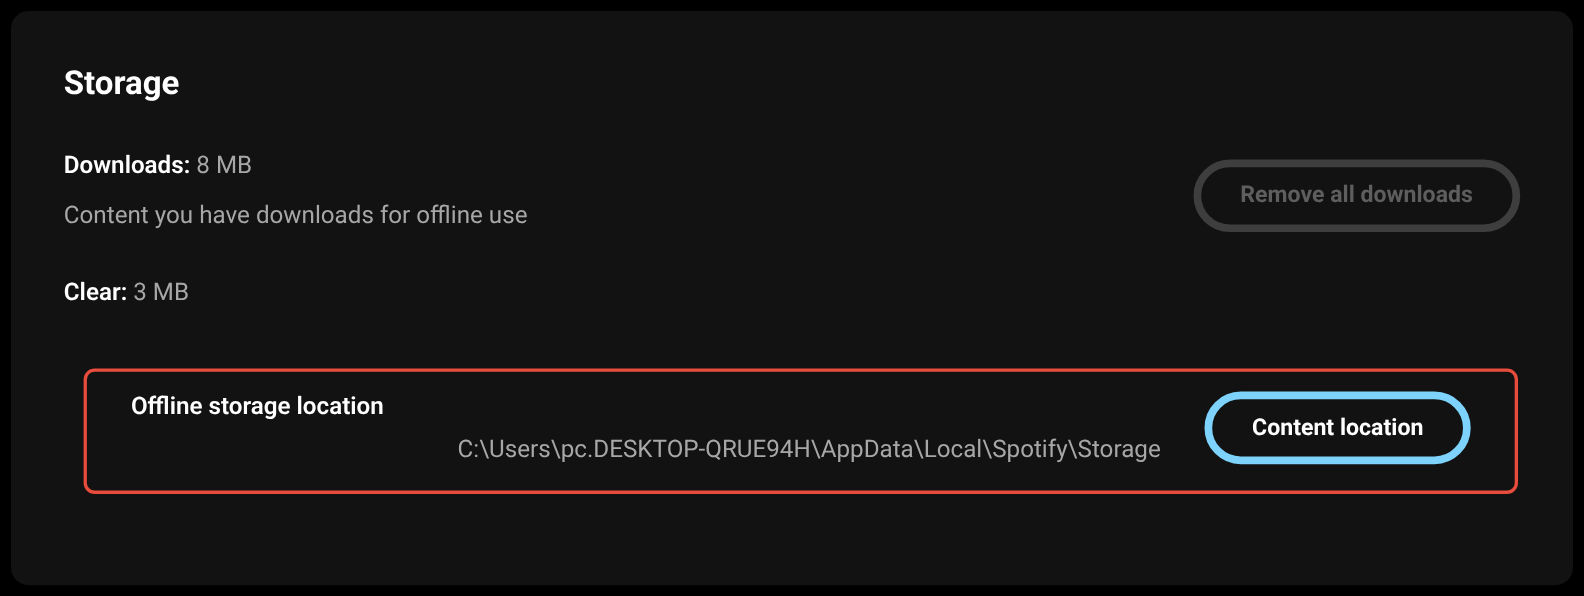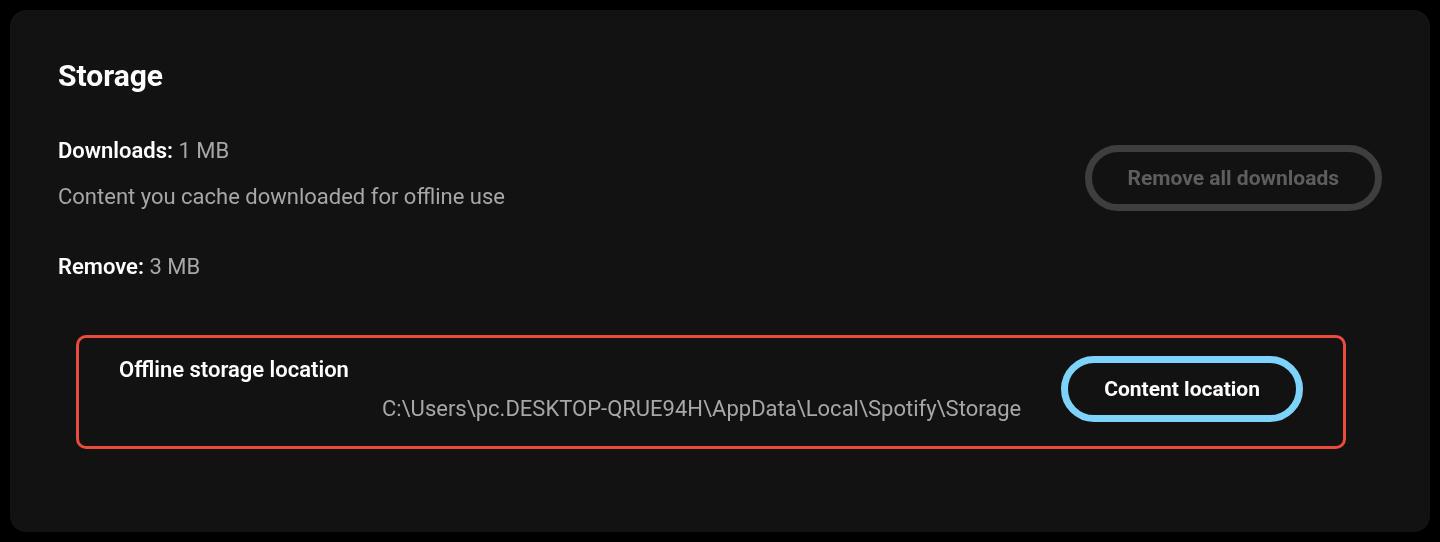--- a/index.html
+++ b/index.html
@@ -76,21 +76,21 @@
     .pill-button.disabled {
       color: #5e5e5e;
       border-color: #3e3e3e;
       cursor: not-allowed;
     }
     .highlight-box {
       border: 3px solid #e74c3c;
       border-radius: 10px;
       position: absolute;
       left: 18px;
-      right: 36px;
+      right: 2px;
       padding: 18px 40px 24px 40px;
     }
     .highlight-content {
       display: flex;
       justify-content: space-between;
       align-items: center;
     }
     .highlight-info {
       flex: 1;
       padding-right: 40px;
@@ -115,33 +115,33 @@
 </head>
 <body>
 
 <div class="container">
   <h2 class="section-title">Storage</h2>
 
   <div class="setting-row">
     <div class="setting-info">
       <div class="setting-label-line">
         <span class="setting-label">Downloads:</span>
-        <span class="setting-value">1 MB</span>
+        <span class="setting-value">8 MB</span>
       </div>
-      <div class="setting-description">Content you cache downloaded for offline use</div>
+      <div class="setting-description">Content you have downloads for offline use</div>
     </div>
     <div class="setting-action">
       <button class="pill-button disabled">Remove all downloads</button>
     </div>
   </div>
 
   <div class="setting-row">
     <div class="setting-info">
       <div class="setting-label-line">
-        <span class="setting-label">Remove:</span>
+        <span class="setting-label">Clear:</span>
         <span class="setting-value">3 MB</span>
       </div>
     </div>
   </div>
 
   <div class="offline-section-anchor">
     <div class="highlight-box">
       <div class="highlight-content">
         <div class="highlight-info">
           <div class="highlight-title">Offline storage location</div>

